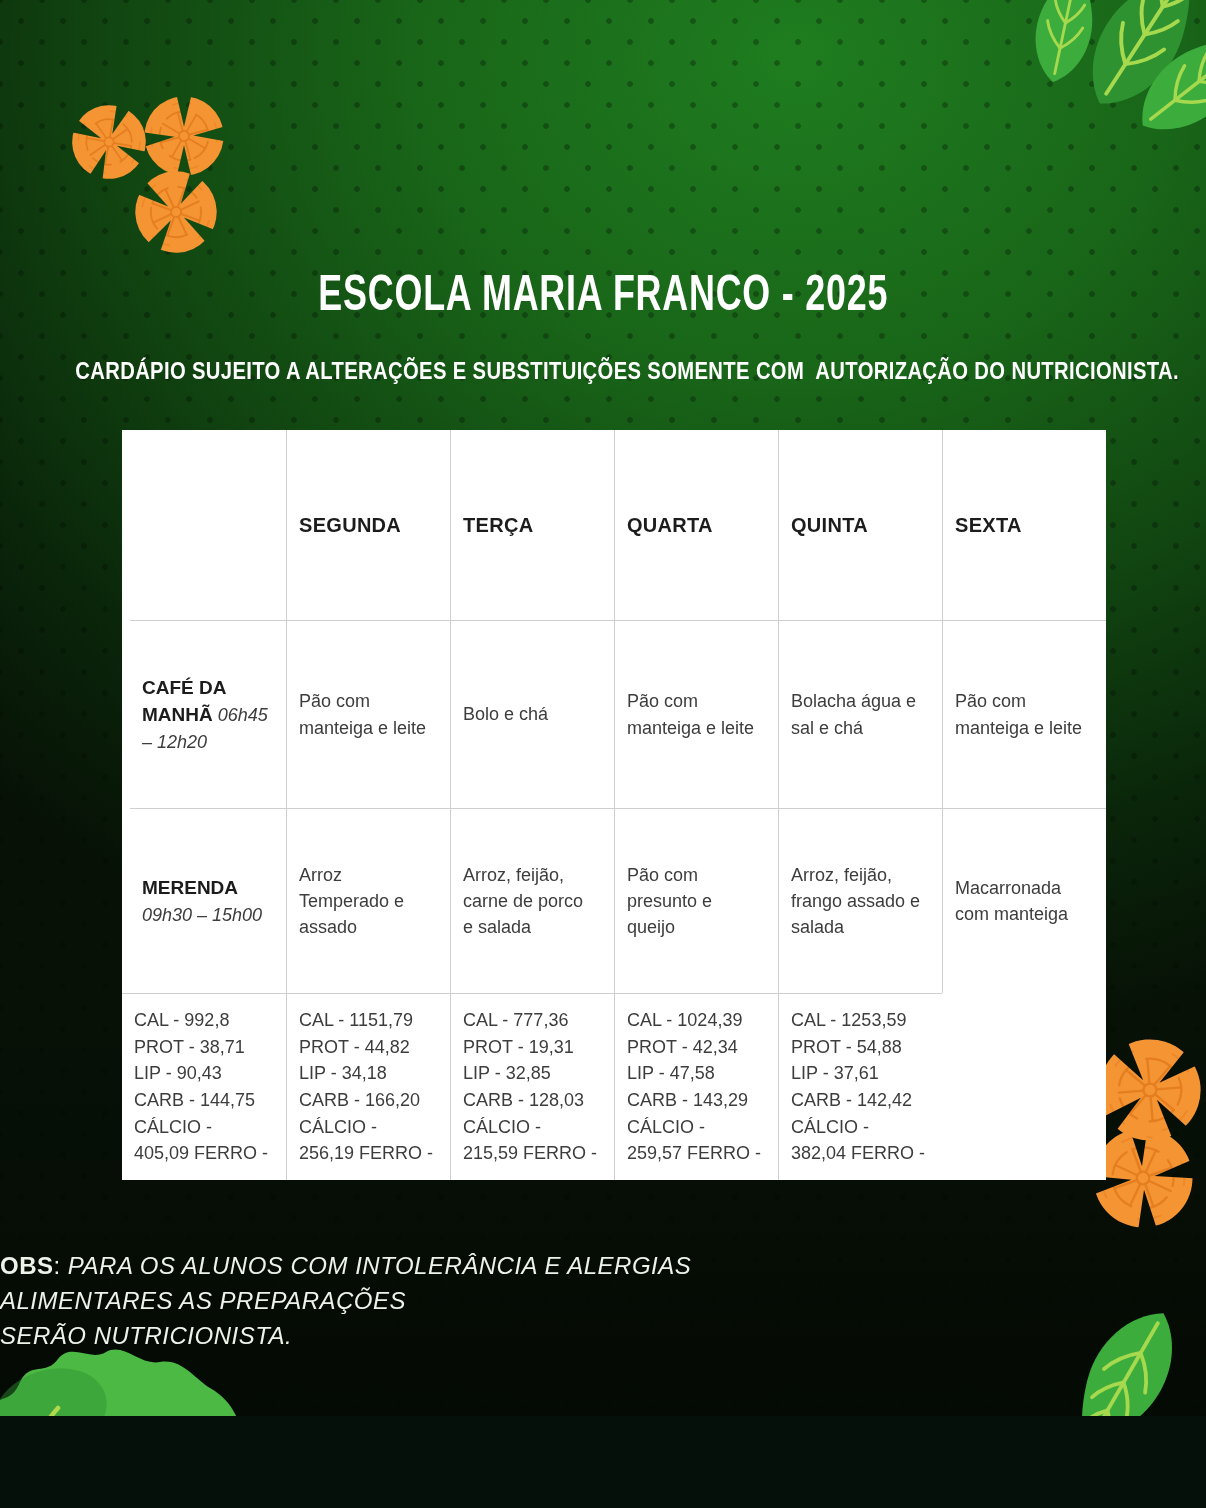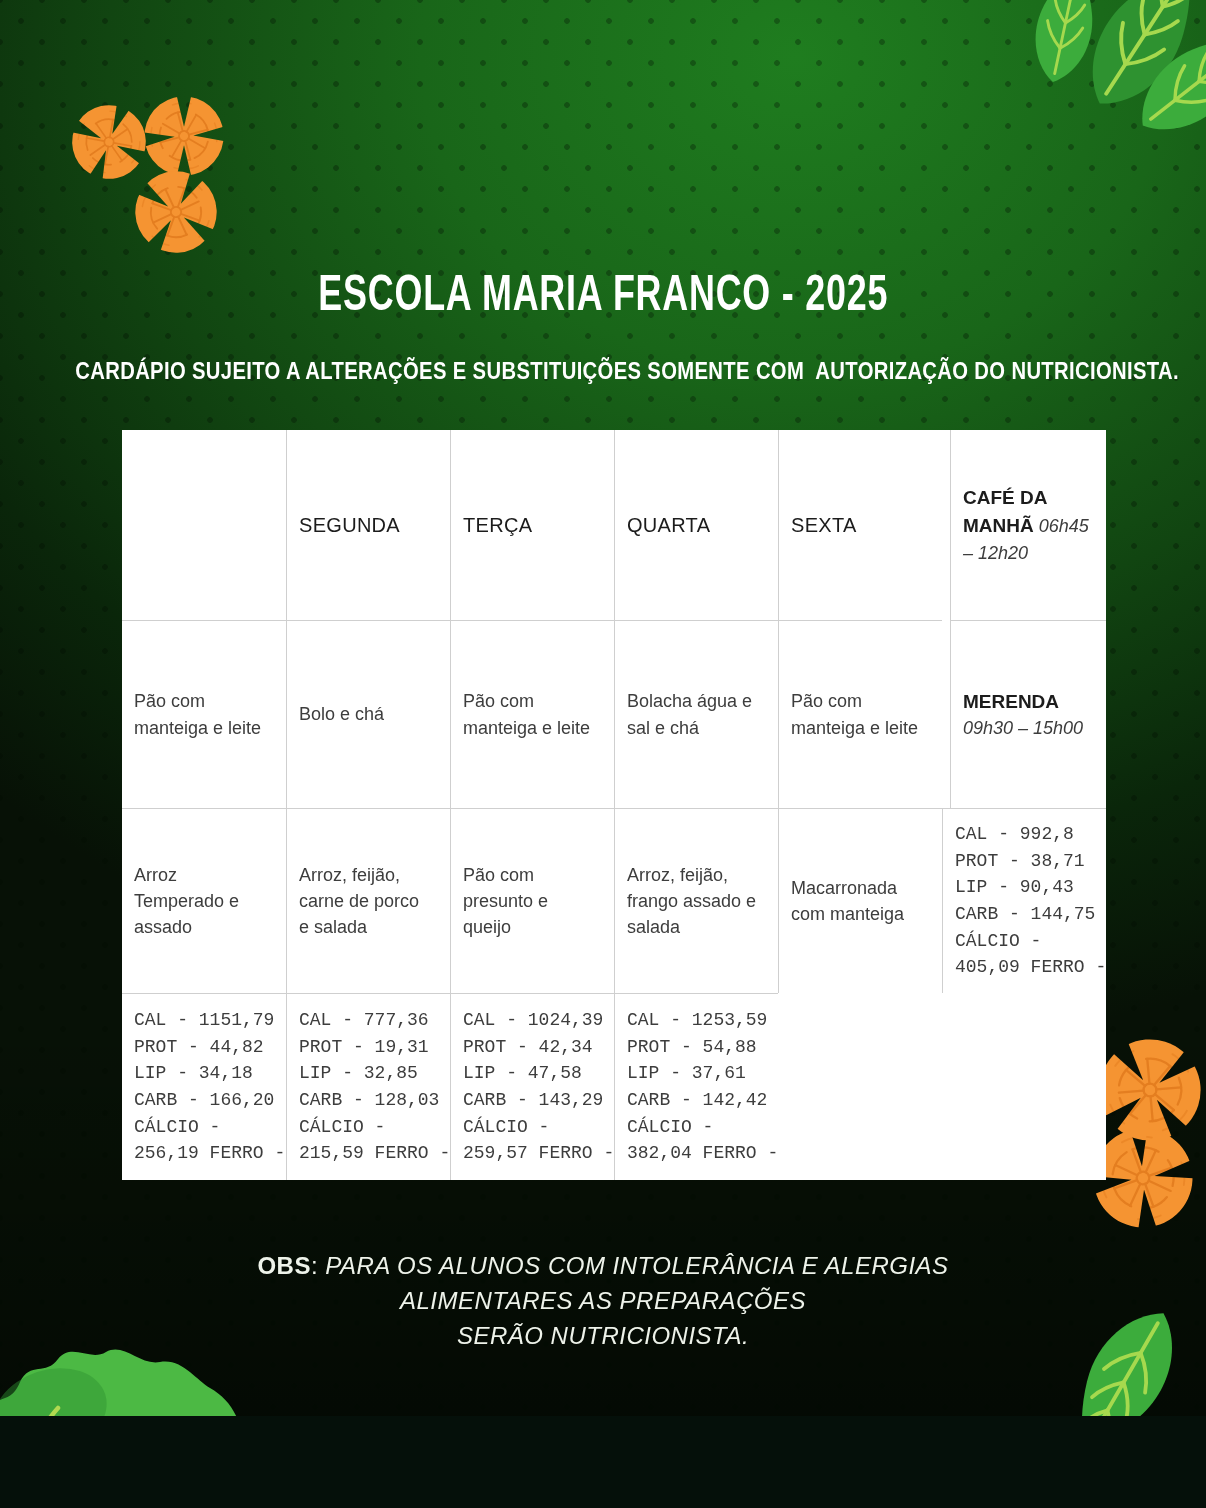--- a/index.html
+++ b/index.html
@@ -35,28 +35,28 @@
     position:absolute;left:122px;top:430px;width:984px;height:750px;z-index:2;
     display:grid;grid-template-columns:164px repeat(5,164px);
     grid-template-rows:190px 188px 185px 187px;
     background:var(--tableBg,#FFFFFF);
     color:var(--textBody,#3D3D3D);font-size:18px;line-height:1.45;
   }
   .cell{border-left:1px solid var(--tableBorder,#CFCFCF);border-top:1px solid var(--tableBorder,#CFCFCF);
     box-sizing:border-box;display:flex;align-items:center;padding:12px 18px 12px 12px;}
   .cell:nth-child(-n+6){border-top:none;}
   .cell:nth-child(6n+1){border-left:none;}
-  .day-header{font-weight:400;color:var(--textDark,#1C1C1C);font-size:20px;letter-spacing:0.3px;}
+  .day-header{font-weight:700;color:var(--textDark,#1C1C1C);font-size:20px;letter-spacing:0.3px;}
   .label-cell{padding-right:16px;margin-left:8px;}
   .label-cell .lb{font-weight:700;color:var(--textDark,#1C1C1C);font-size:19px;}
   .label-cell .lt{font-style:italic;color:var(--textBody,#3D3D3D);font-size:18px;}
   .nutri{flex-direction:column;align-items:flex-start;justify-content:center;line-height:1.48;}
-  .nutri div{white-space:nowrap;font-family:Liberation Mono, monospace;}
-
-  .obs{position:absolute;left:0;top:1248px;width:100%;text-align:center;z-index:3;
+  .nutri div{white-space:nowrap;}
+
+  .obs{position:absolute;left:0;top:1248px;width:100%;text-align:left;z-index:3;
     color:#EEF3EA;font-size:24px;line-height:35px;font-style:italic;letter-spacing:0.5px;}
   .obs .obs-label{font-weight:700;font-style:normal;}
   .obs .obs-sep{font-style:normal;}
 </style>
 </head>
 <body>
 
 <div class="page" style="--carrot: #F59432; --carrotDark: #DD7519; --leaf: #3CAC3C; --leafDark: #2E9230; --leafVein: #A6D94E; --lettuce: #4CB944; --lettuceVein: #B8DC52; --lettuceShade: #2E9230; --bgBright: #1F7D1F; --bgDark: #071106; --tableBg: #FFFFFF; --tableBorder: #CFCFCF; --textDark: #1C1C1C; --textBody: #3D3D3D; --titleColor: #FFFFFF;">
 
   <svg width="0" height="0" style="position:absolute" aria-hidden="true">
@@ -154,20 +154,21 @@
   </div>
   <div class="subtitle-wrap">
     <span class="subtitle">CARDÁPIO SUJEITO A ALTERAÇÕES E SUBSTITUIÇÕES SOMENTE COM  AUTORIZAÇÃO DO NUTRICIONISTA.</span>
   </div>
 
   <div class="menu-table">
       <div class="cell corner"></div>
       <div class="cell day-header">SEGUNDA</div>
       <div class="cell day-header">TERÇA</div>
       <div class="cell day-header">QUARTA</div>
+      <div class="cell day-header">QUINTA</div>
       <div class="cell day-header">SEXTA</div>
       <div class="cell label-cell">
         <div><span class="lb">CAFÉ DA MANHÃ</span> <span class="lt">06h45 – 12h20</span></div>
       </div>
       <div class="cell body-cell">
         <div>Pão com manteiga e leite</div>
       </div>
       <div class="cell body-cell">
         <div>Bolo e chá</div>
       </div>

